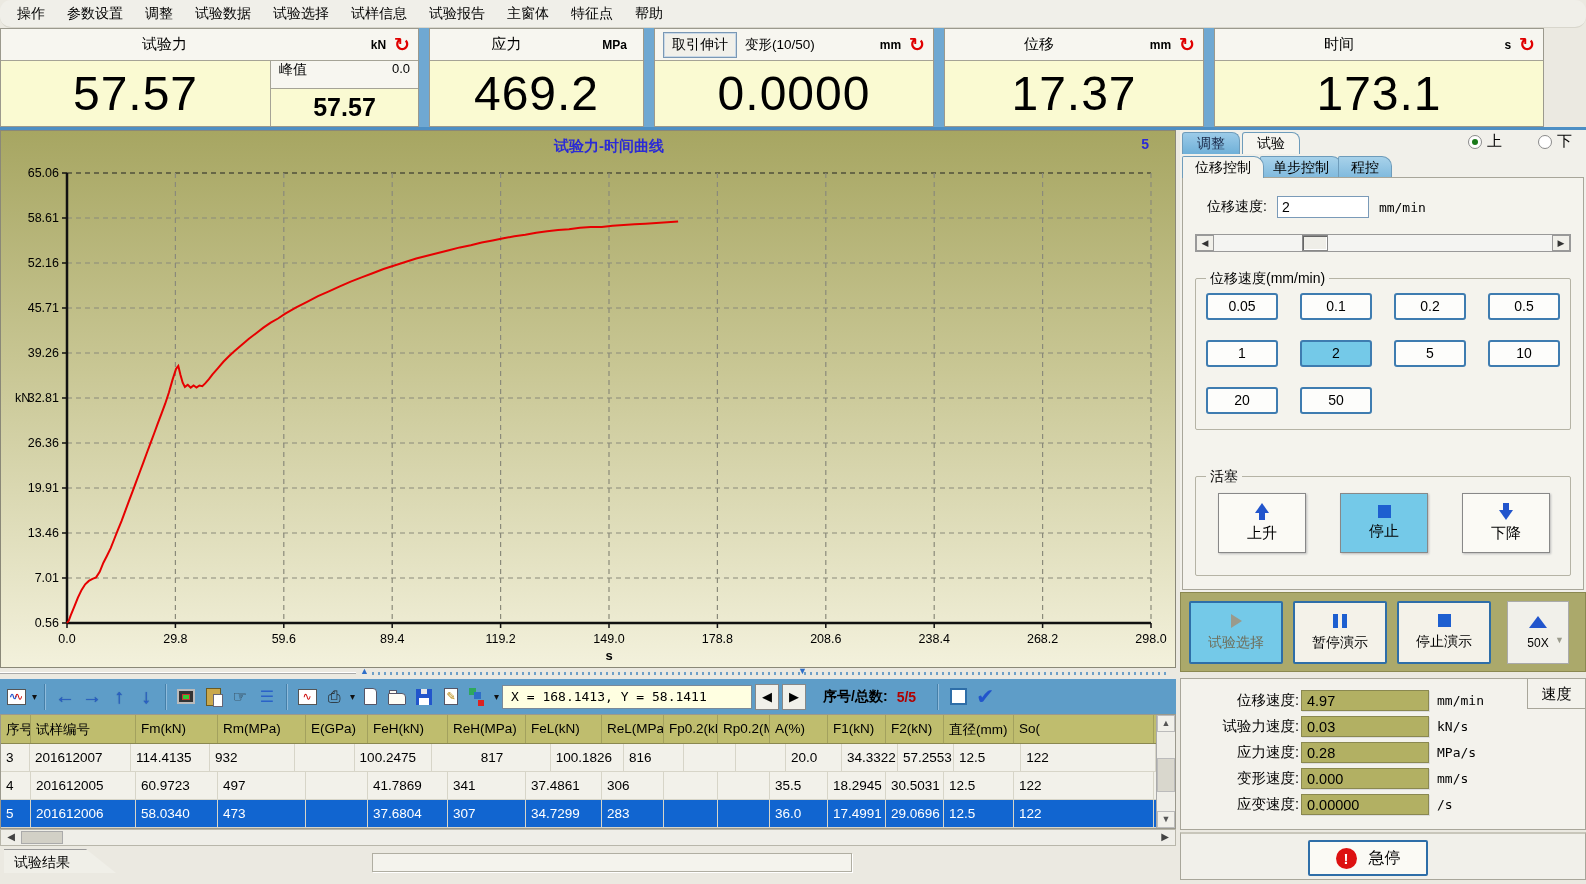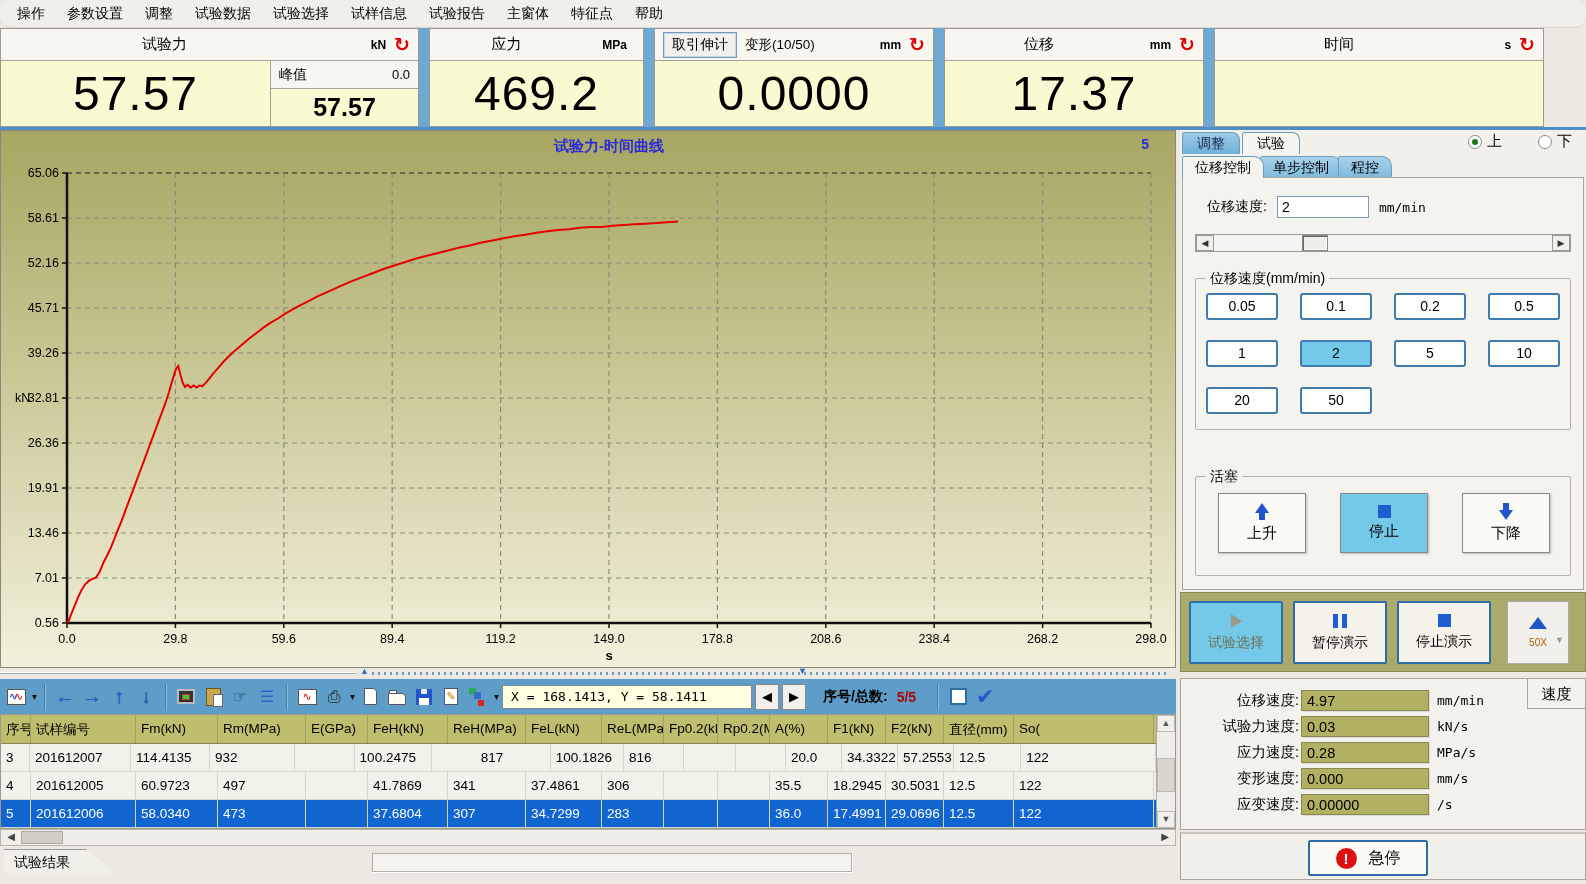--- a/index.html
+++ b/index.html
@@ -14,21 +14,21 @@
   .readouts { position:absolute; left:0; top:28px; width:1586px; height:102px; display:flex; border-bottom:3px solid #4D8FC4; }
   .ro-sep { width:10px; background:#6FA8D2; }
   .ro-panel { border:1px solid #9B998D; background:#FAFAD2; display:flex; flex-direction:column; }
   .ro-head { height:32px; background:#F7F6F0; border-bottom:1px solid #A5A396; display:flex; align-items:center; position:relative; padding:4px 8px; }
   .ro-label { position:absolute; left:0; right:90px; text-align:center; font-size:15px; }
   .ro-unit { margin-left:auto; font-size:12px; font-weight:bold; margin-right:8px; }
   .refresh { color:#E00000; font-size:19px; font-weight:bold; line-height:1; }
   .ro-body { flex:1; display:flex; }
   .ro-value { flex:1; display:flex; align-items:center; justify-content:center; font-size:48px; letter-spacing:1px; }
   .peak-box { width:148px; border-left:1px solid #A5A396; display:flex; flex-direction:column; }
-  .peak-top { height:28px; background:#F7F6F0; border-bottom:1px solid #A5A396; display:flex; align-items:center; padding:0 8px; font-size:14px; }
+  .peak-top { height:28px; background:#F7F6F0; border-bottom:1px solid #A5A396; display:flex; padding:0 8px; font-size:14px; }
   .peak-small { margin-left:auto; font-size:13px; }
   .peak-val { flex:1; display:flex; align-items:center; justify-content:center; font-size:25px; font-weight:bold; }
   .ext-btn { background:#F1F0EA; border:1px solid #7A98B5; box-shadow:0 0 0 1px #C9D8E6 inset; padding:3px 8px; font-size:14px; margin-right:8px; }
 
   
   .chart-region { position:absolute; left:0; top:130px; width:1176px; height:538px; background:linear-gradient(180deg,#A7A662 0%,#C9C795 45%,#F3F1DC 100%); border:1px solid #8A8878; }
   .chart-region svg { display:block; }
 
   
   .splitter { position:absolute; left:0; top:668px; width:1176px; height:10px; background:#EBE9E1; }
@@ -119,21 +119,21 @@
   .stem { width:6px; background:#2255CC; height:7px; }
   .sq { width:13px; height:13px; background:#1D5FD0; }
 
   .demo-strip { position:absolute; left:1180px; top:592px; width:406px; height:80px; background:#ABA96B; border:1px solid #8A8850; }
   .demo-btn { position:absolute; top:8px; width:94px; height:63px; background:#F4F2E9; border:2px solid #2E6EA8; border-radius:2px; display:flex; flex-direction:column; align-items:center; justify-content:center; gap:6px; font-size:14px; cursor:pointer; }
   .demo-btn.active { background:#74C9E8; color:#6E6E5A; }
   .play-tri { width:0; height:0; border-top:7px solid transparent; border-bottom:7px solid transparent; border-left:11px solid #9A9A8C; }
   .pause-bars { display:flex; gap:4px; }
   .pause-bars i { display:block; width:5px; height:14px; background:#1D5FD0; }
   .mult-box { position:absolute; left:326px; top:8px; width:62px; height:63px; background:#F1F0EA; border:1px solid #AAA; display:flex; flex-direction:column; align-items:center; justify-content:center; gap:8px; cursor:pointer; }
-  .mult-label { color:#a16207; font-size:10px; }
+  .mult-label { color:#000000; font-size:12px; }
   .mult-dd { position:absolute; right:4px; bottom:18px; color:#9A9A8C; font-size:9px; }
   .tri-up-blue { width:0; height:0; border-left:9px solid transparent; border-right:9px solid transparent; border-bottom:12px solid #2255CC; }
 
   
   .speedpanel { position:absolute; left:1180px; top:678px; width:406px; height:152px; background:#F3F2EC; border:1px solid #A8A69A; }
   .sp-row { position:absolute; left:0; display:flex; align-items:center; height:22px; }
   .sp-label { width:118px; text-align:right; font-size:14.5px; }
   .sp-field { width:128px; height:21px; background:#B2B063; border:1px solid #8A8850; box-shadow:1px 1px 0 #DDD; margin-left:2px; padding:2px 0 0 5px; font-size:14.5px; }
   .sp-unit { margin-left:8px; font-size:13px; font-family:"DejaVu Sans Mono",monospace; }
   .sp-tab { position:absolute; right:0; top:0; width:58px; height:30px; background:#F3F2EC; border-left:1px solid #A8A69A; border-bottom:1px solid #A8A69A; font-size:15px; text-align:center; padding-top:6px; }
@@ -208,20 +208,23 @@
         <div class="ro-value">17.37</div>
       </div>
   </div>
   <div class="ro-sep"></div>
   <div class="ro-panel" style="width:330px">
     <div class="ro-head">
       <span class="ro-label" style="right:80px">时间</span>
       <span class="ro-unit">s</span>
       <span class="refresh">↻</span>
     </div>
+    <div class="ro-body">
+        <div class="ro-value">173.1</div>
+      </div>
   </div>
 </div>
 
 <div class="chart-region">
   <svg id="chart-svg" width="1174" height="536" xmlns="http://www.w3.org/2000/svg">
       <line x1="66" y1="42" x2="1150" y2="42" stroke="#222" stroke-width="1.2" stroke-dasharray="5 4"></line>
       <line x1="61" y1="42" x2="66" y2="42" stroke="#111" stroke-width="1.5"></line>
       <text x="58" y="46" text-anchor="end" font-size="12.5" fill="#000">65.06</text>
       <line x1="66" y1="87.00000000000006" x2="1150" y2="87.00000000000006" stroke="#8A8A7A" stroke-width="1.2" stroke-dasharray="5 4"></line>
       <line x1="61" y1="87.00000000000006" x2="66" y2="87.00000000000006" stroke="#111" stroke-width="1.5"></line>

